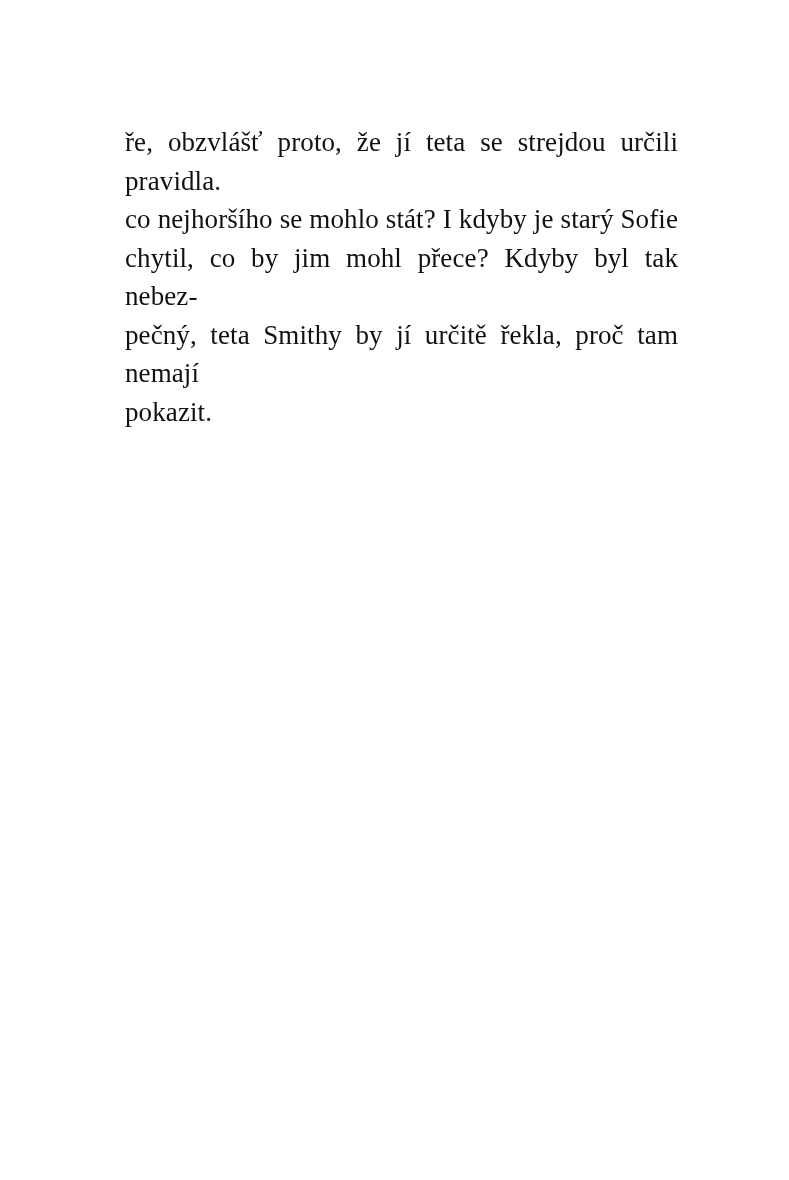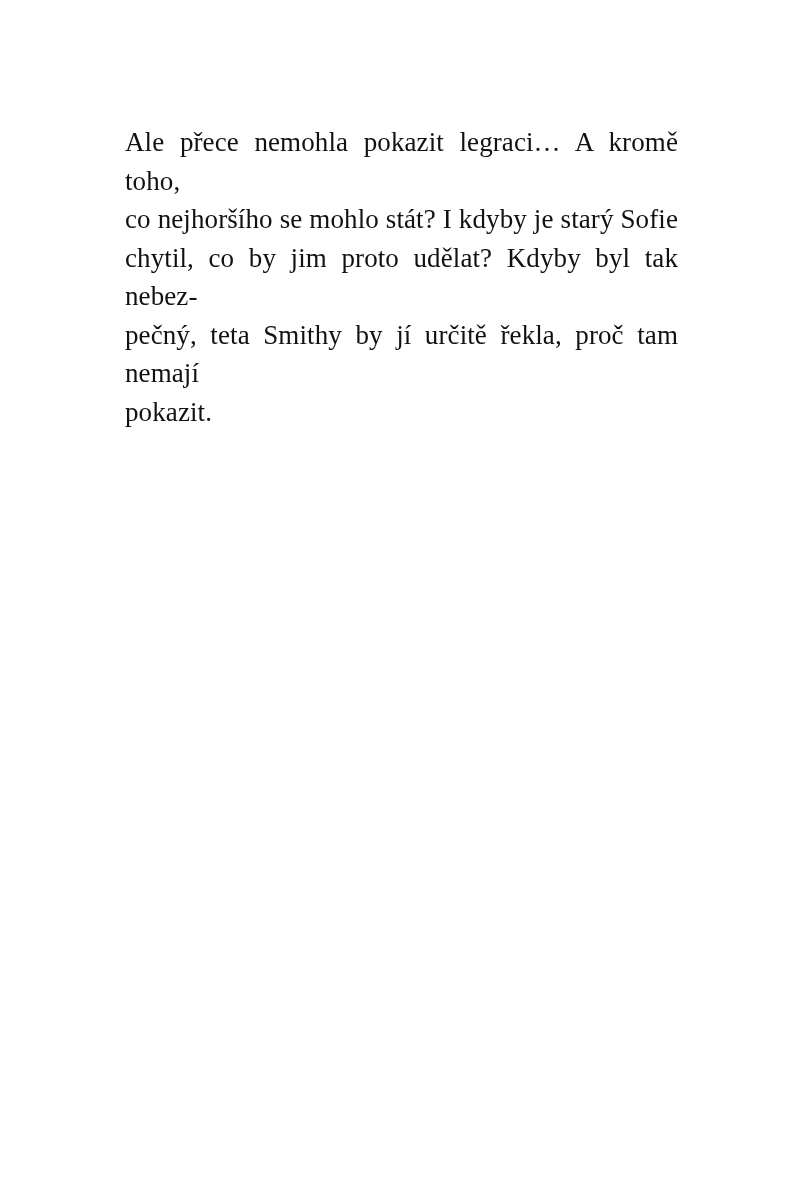--- a/index.html
+++ b/index.html
@@ -34,19 +34,19 @@
   .text-line.last {
     text-align: left;
     text-align-last: left;
   }
 </style>
 </head>
 <body>
 
 <div class="book-page">
   <div class="text-block">
-    <div class="text-line">Ale přece nemohla pokazit legraci… A kromě toho,</div>
+    <div class="text-line">ře, obzvlášť proto, že jí teta se strejdou určili pravidla.</div>
     <div class="text-line">co nejhoršího se mohlo stát? I kdyby je starý Sofie</div>
-    <div class="text-line">chytil, co by jim proto udělat? Kdyby byl tak nebez-</div>
+    <div class="text-line">chytil, co by jim mohl přece? Kdyby byl tak nebez-</div>
     <div class="text-line">pečný, teta Smithy by jí určitě řekla, proč tam nemají</div>
     <div class="text-line last">pokazit.</div>
   </div>
 </div>
 
 </body></html>

